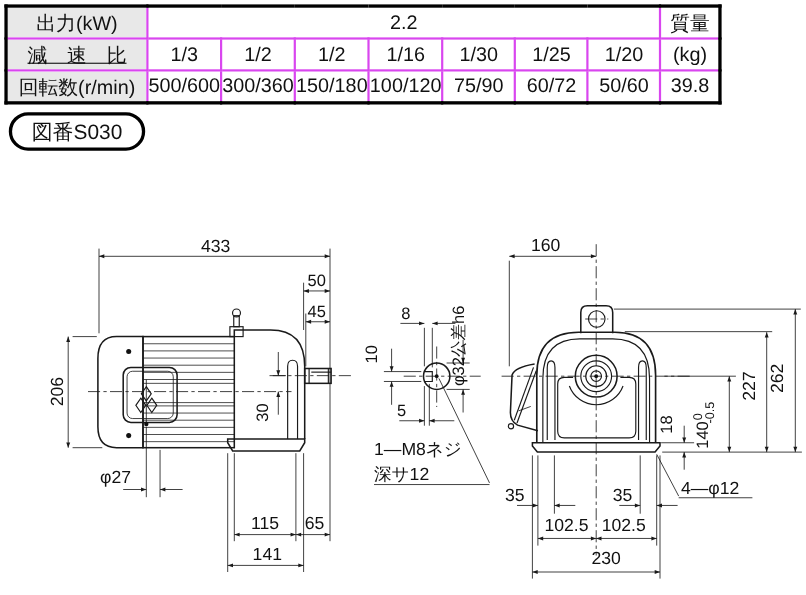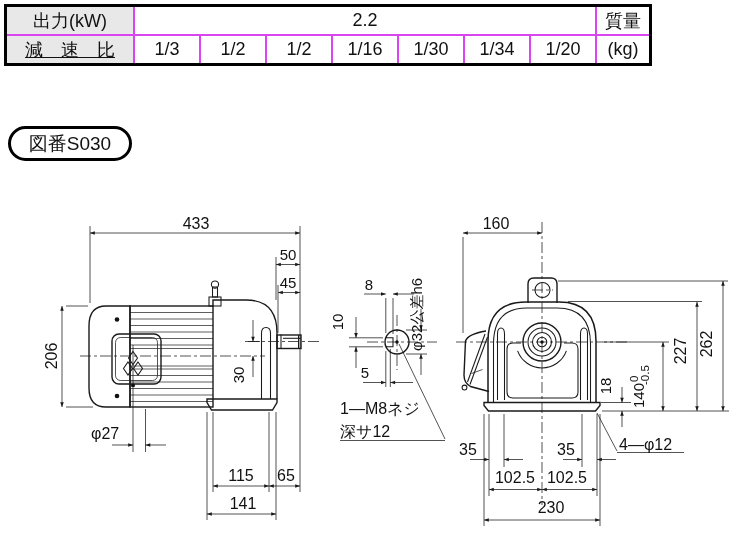--- a/index.html
+++ b/index.html
@@ -19,21 +19,21 @@
   }
   table.spec{border:3px solid #000;}
   td.lbl{background:#e8e8e8;width:126px;font-size:17px;}
   td.d{width:64px;}
   td.last{width:52px;}
   td.jlbl{letter-spacing:0px;text-decoration:underline;}
   
   .badge{
     position:absolute;left:8px;top:102px;width:118px;height:29px;
     border:3px solid #000;border-radius:18px;display:flex;align-items:center;
-    justify-content:center;font-size:19px;font-weight:500;margin-top:24px;
+    justify-content:center;font-size:19px;font-weight:500;
   }
   
   svg{position:absolute;left:0;top:0;}
   .ol{stroke:#1a1a1a;fill:none;stroke-width:1.4;}            
   .ol2{stroke:#1a1a1a;fill:none;stroke-width:1.05;}          
   .thin{stroke:#1a1a1a;fill:none;stroke-width:0.75;}         
   .cl{stroke:#1a1a1a;fill:none;stroke-width:0.75;stroke-dasharray:11 3 3 3;} 
   .fin{stroke:#1a1a1a;fill:none;stroke-width:0.7;}
   .dimt{font-family:"Liberation Sans","DejaVu Sans",sans-serif;font-size:16px;fill:#111;}
   .dims{font-size:15px;}
@@ -49,23 +49,34 @@
     <td class="d" colspan="7">2.2</td>
     <td class="last">質量</td>
   </tr>
   <tr>
     <td class="lbl jlbl">減　速　比</td>
     <td class="d">1/3</td>
     <td class="d">1/2</td>
     <td class="d">1/2</td>
     <td class="d">1/16</td>
     <td class="d">1/30</td>
-    <td class="d">1/34</td>
+    <td class="d">1/25</td>
     <td class="d">1/20</td>
     <td class="last">(kg)</td>
+  </tr>
+  <tr>
+    <td class="lbl">回転数(r/min)</td>
+    <td class="d">500/600</td>
+    <td class="d">300/360</td>
+    <td class="d">150/180</td>
+    <td class="d">100/120</td>
+    <td class="d">75/90</td>
+    <td class="d">60/72</td>
+    <td class="d">50/60</td>
+    <td class="last">39.8</td>
   </tr>
 </tbody>
   </table>
 
 <div class="badge">
   <span>図番S030</span>
 </div>
 
 <svg width="733" height="541" viewBox="0 0 733 541">
   <defs>

